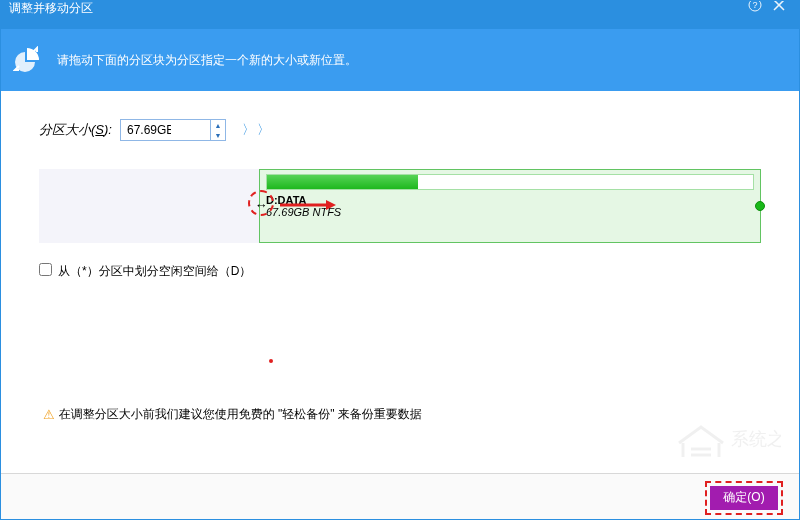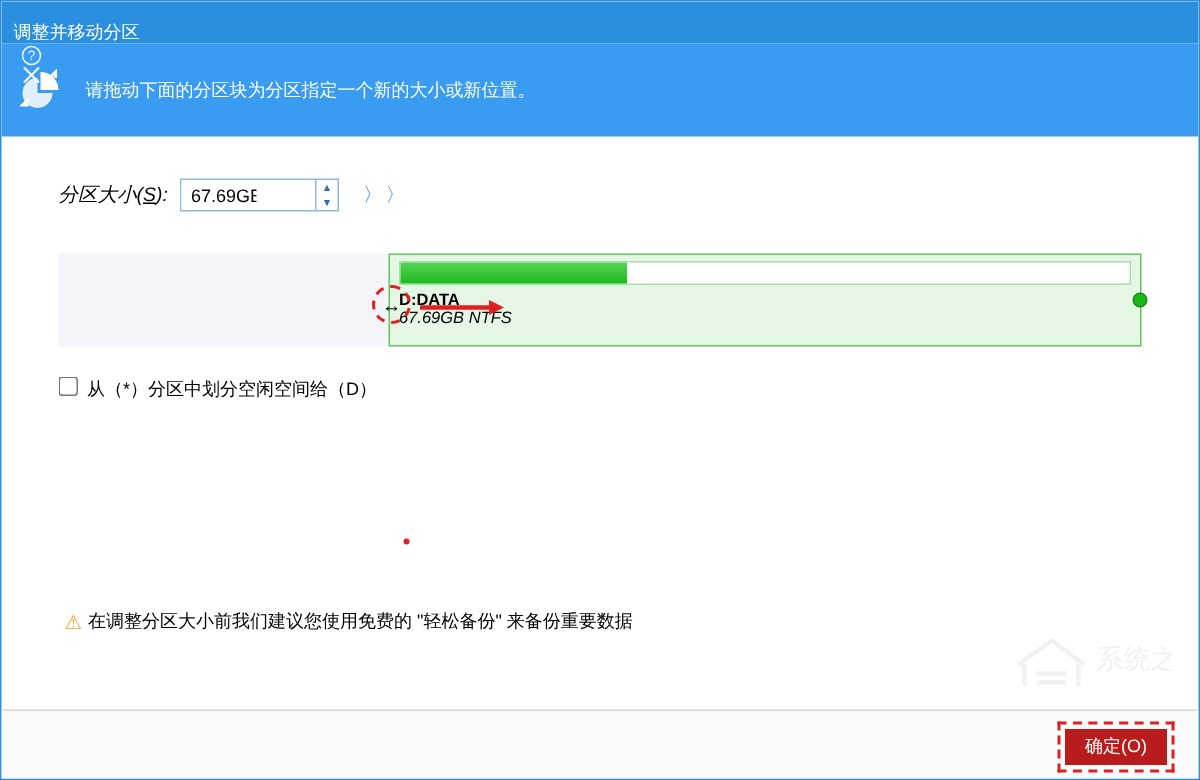--- a/index.html
+++ b/index.html
@@ -1,19 +1,19 @@
 <!DOCTYPE html>
 <html><head>
 <meta charset="utf-8">
 <style>
   * { box-sizing: border-box; margin: 0; padding: 0; }
   body { width: 800px; height: 520px; font-family: "Microsoft YaHei", Arial, sans-serif; font-size: 12px; border: 1px solid #2b8fe0; background: #fff; position: relative; overflow: hidden; }
 
   
-  .titlebar { height: 28px; background: #2b8fe0; color: #fff; display: flex; align-items: flex-start; padding: 12px 8px; flex-direction: column; }
+  .titlebar { height: 28px; background: #2b8fe0; color: #fff; display: flex; align-items: flex-end; padding: 12px 8px; }
   .titlebar .title { flex: 1; font-size: 12px; }
   .titlebar .btn { width: 24px; height: 24px; display: flex; align-items: center; justify-content: center; cursor: pointer; opacity: 0.9; }
 
   
   .banner { height: 62px; background: #3a9cf0; color: #fff; display: flex; align-items: center; padding: 0 12px; gap: 16px; }
   .banner .icon { width: 28px; height: 28px; position: relative; }
   .banner-text { font-size: 12px; }
 
   
   .content { padding: 28px 38px 0 38px; position: relative; height: calc(520px - 28px - 62px); }
@@ -22,21 +22,21 @@
   .sizerow { display: flex; align-items: center; gap: 8px; margin-bottom: 28px; }
   .sizerow label { font-size: 13px; font-style: italic; }
   .sizerow label u { text-decoration: underline; }
   .spinbox { display: inline-flex; align-items: center; border: 1px solid #8fb7e6; height: 22px; gap: 33px; }
   .spinbox input { border: none; width: 56px; padding: 0 6px; font-size: 12px; outline: none; height: 100%; }
   .spinbox .spinbtns { display: flex; flex-direction: column; height: 100%; border-left: 1px solid #8fb7e6; }
   .spinbox .spinbtns div { width: 14px; height: 10px; display:flex; align-items:center; justify-content:center; font-size:7px; color:#2b6fb8; cursor:pointer; line-height:1; }
   .expand-link { color:#2b8fe0; font-size:13px; cursor:pointer; margin-left:8px; letter-spacing:2px; }
 
   
-  .partition-wrap { height: 62px; display:flex; margin-bottom:20px; position:relative; }
+  .partition-wrap { height: 74px; display:flex; margin-bottom:20px; position:relative; }
   .part-spacer { flex: 0 0 220px; background:#f4f4fa; }
   .part-block { flex:1; border:1px solid #62c462; background:#e5f7e4; position:relative; padding:4px 6px; }
   .usage { height:16px; background:#fff; border:1px solid #a5e0a5; position:relative; }
   .usage-fill { height:100%; width:31%; background:linear-gradient(#56d356,#1eb81e); }
   .label-name { font-size:11px; font-weight:bold; margin-top:4px; position:relative; z-index:2; }
   .label-size { font-size:11px; margin-top:0;font-style:italic; }
   .handle { position:absolute; top:50%; width:10px; height:10px; background:#19b919; border-radius:50%; transform:translateY(-50%); border:1px solid #0f8f0f; z-index:5; }
   .handle.right { right:-5px; }
 
   
@@ -54,21 +54,21 @@
   
   .warnrow { position:absolute; left:42px; bottom:98px; display:flex; align-items:center; gap:4px; font-size:12px; }
   .warnrow .warnico { color:#f0a020; font-size:13px; }
 
   
   .watermark { position:absolute; right:18px; bottom:56px; opacity:0.12; }
 
   
   .footer { position:absolute; bottom:0; left:0; right:0; height:48px; border-top:1px solid #d8d8d8; background:#fafafa; display:flex; align-items:center; justify-content:flex-end; padding:0 16px; }
   .ok-wrap { border:2px dashed #e02020; padding:3px; }
-  .ok-btn { background:#b91c1c; color:#fff; border:none; height:24px; width:68px; font-size:12px; cursor:pointer; }
+  .ok-btn { background:#a21caf; color:#fff; border:none; height:24px; width:68px; font-size:12px; cursor:pointer; }
 </style>
 </head>
 <body>
 
 <div class="titlebar">
   <div class="title">调整并移动分区</div>
   <div class="btn">
     <svg width="14" height="14" viewBox="0 0 14 14">
         <circle cx="7" cy="7" r="6" fill="none" stroke="#fff" stroke-width="1"></circle>
         <text x="7" y="10" text-anchor="middle" font-size="9" fill="#fff">?</text>

